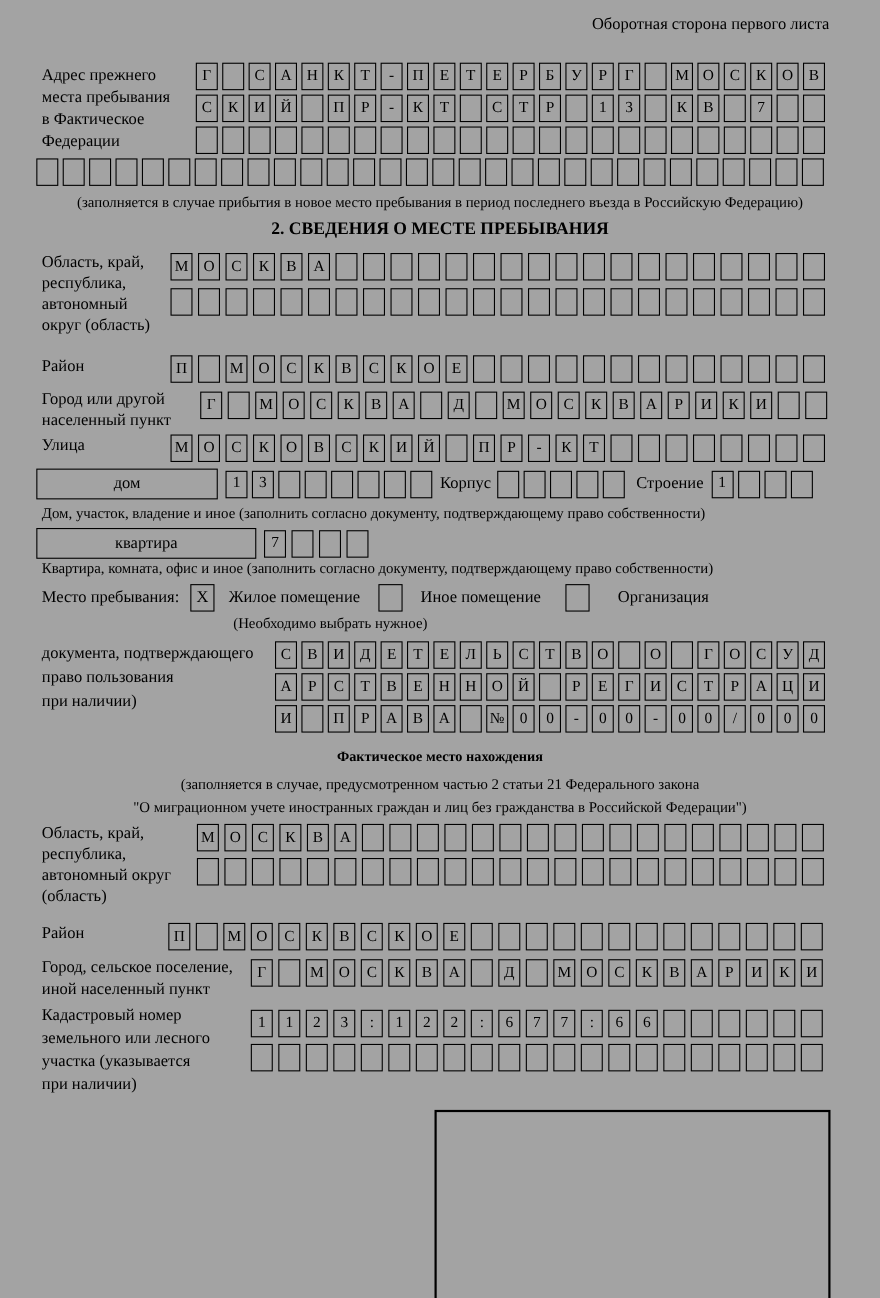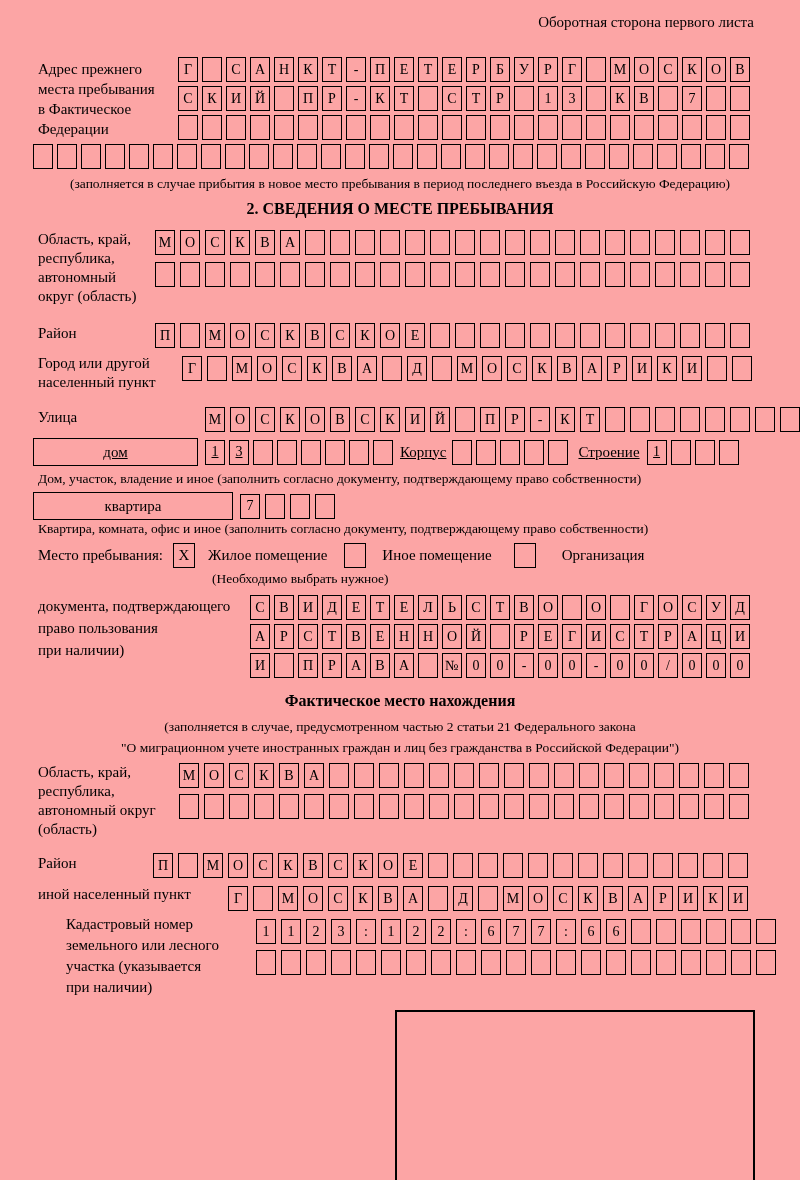--- a/index.html
+++ b/index.html
@@ -1,36 +1,36 @@
 <!DOCTYPE html>
 <html><head>
 <meta charset="utf-8">
 <style>
   html,body{margin:0;padding:0;background:#fff;}
   .page{
     width:800px;height:1180px;box-sizing:border-box;position:relative;
     font-family:"Liberation Serif","DejaVu Serif",serif;color:#000;
-    padding-top:14px;overflow:hidden;background:#fca5a5;
+    padding-top:14px;overflow:hidden;background:#a3a3a3;
   }
   .hdr{text-align:right;padding-right:46px;font-size:15px;}
   .frow{display:flex;align-items:flex-start;}
   .flabel{font-size:15px;line-height:20px;padding-left:38px;box-sizing:border-box;flex-shrink:0;white-space:nowrap;}
   .rows{display:flex;flex-direction:column;row-gap:4px;}
   .cells{display:flex;}
   .gap4{column-gap:4px;}
   .gap5{column-gap:5px;}
   .cell{
     width:20px;height:25px;border:1.6px solid #000;box-sizing:border-box;flex-shrink:0;
     display:flex;align-items:center;justify-content:center;
     font-size:14px;line-height:1;
   }
   .note{font-size:13.5px;line-height:17px;}
   .center{text-align:center;}
   .h2{font-size:16px;font-weight:bold;text-align:center;margin-top:8px;}
-  .h3{font-size:16px;font-weight:bold;text-align:center;}
+  .h3{font-size:13px;font-weight:bold;text-align:center;}
   .labelbox{border:1.9px solid #000;box-sizing:border-box;height:28px;display:flex;align-items:center;justify-content:center;font-size:15px;flex-shrink:0;}
   .cb{width:22px;height:25px;border:1.6px solid #000;box-sizing:border-box;display:flex;align-items:center;justify-content:center;font-size:15px;flex-shrink:0;}
   .inlab{font-size:15px;line-height:25px;white-space:nowrap;}
   .stampbox{width:360px;height:174px;border:2px solid #000;box-sizing:border-box;margin-left:395px;margin-top:12px;}
 </style>
 </head>
 <body>
 
 <div class="page">
 
@@ -278,21 +278,21 @@
         <span class="cell">А</span>
         <span class="cell">Р</span>
         <span class="cell">И</span>
         <span class="cell">К</span>
         <span class="cell">И</span>
         <span class="cell"></span>
         <span class="cell"></span>
       </div>
   </div>
 
-  <div class="frow" style="margin-top:15px;justify-content:space-between;">
+  <div class="frow" style="margin-top:3px;">
     <div class="flabel" style="width:155px;">Улица</div>
     <div class="cells gap5">
         <span class="cell">М</span>
         <span class="cell">О</span>
         <span class="cell">С</span>
         <span class="cell">К</span>
         <span class="cell">О</span>
         <span class="cell">В</span>
         <span class="cell">С</span>
         <span class="cell">К</span>
@@ -308,21 +308,21 @@
         <span class="cell"></span>
         <span class="cell"></span>
         <span class="cell"></span>
         <span class="cell"></span>
         <span class="cell"></span>
         <span class="cell"></span>
         <span class="cell"></span>
       </div>
   </div>
 
-  <div class="frow" style="margin-top:6px;margin-left:33px;align-items:center;text-decoration:underline;">
+  <div class="frow" style="margin-top:6px;margin-left:33px;align-items:center;">
     <div class="labelbox" style="width:165px;">дом</div>
     <div class="cells gap4" style="margin-left:7px;">
         <span class="cell">1</span>
         <span class="cell">3</span>
         <span class="cell"></span>
         <span class="cell"></span>
         <span class="cell"></span>
         <span class="cell"></span>
         <span class="cell"></span>
         <span class="cell"></span>
@@ -536,20 +536,21 @@
         <span class="cell"></span>
         <span class="cell"></span>
         <span class="cell"></span>
         <span class="cell"></span>
         <span class="cell"></span>
       </div>
   </div>
 
   <div class="frow" style="margin-top:6px;">
     <div class="flabel" style="width:228px;line-height:20px;">
+      <div>Город, сельское поселение,</div>
       <div>иной населенный пункт</div>
     </div>
     <div class="cells gap5" style="margin-top:2px;">
         <span class="cell">Г</span>
         <span class="cell"></span>
         <span class="cell">М</span>
         <span class="cell">О</span>
         <span class="cell">С</span>
         <span class="cell">К</span>
         <span class="cell">В</span>
@@ -563,21 +564,21 @@
         <span class="cell">К</span>
         <span class="cell">В</span>
         <span class="cell">А</span>
         <span class="cell">Р</span>
         <span class="cell">И</span>
         <span class="cell">К</span>
         <span class="cell">И</span>
       </div>
   </div>
 
-  <div class="frow" style="margin-top:3px;padding-left:28px;">
+  <div class="frow" style="margin-top:3px;">
     <div class="flabel" style="width:228px;line-height:21px;">
       <div>Кадастровый номер</div>
       <div>земельного или лесного</div>
       <div>участка (указывается</div>
       <div>при наличии)</div>
     </div>
     <div class="rows" style="row-gap:6px;margin-top:5px;">
       <div class="cells gap5">
           <span class="cell">1</span>
           <span class="cell">1</span>

